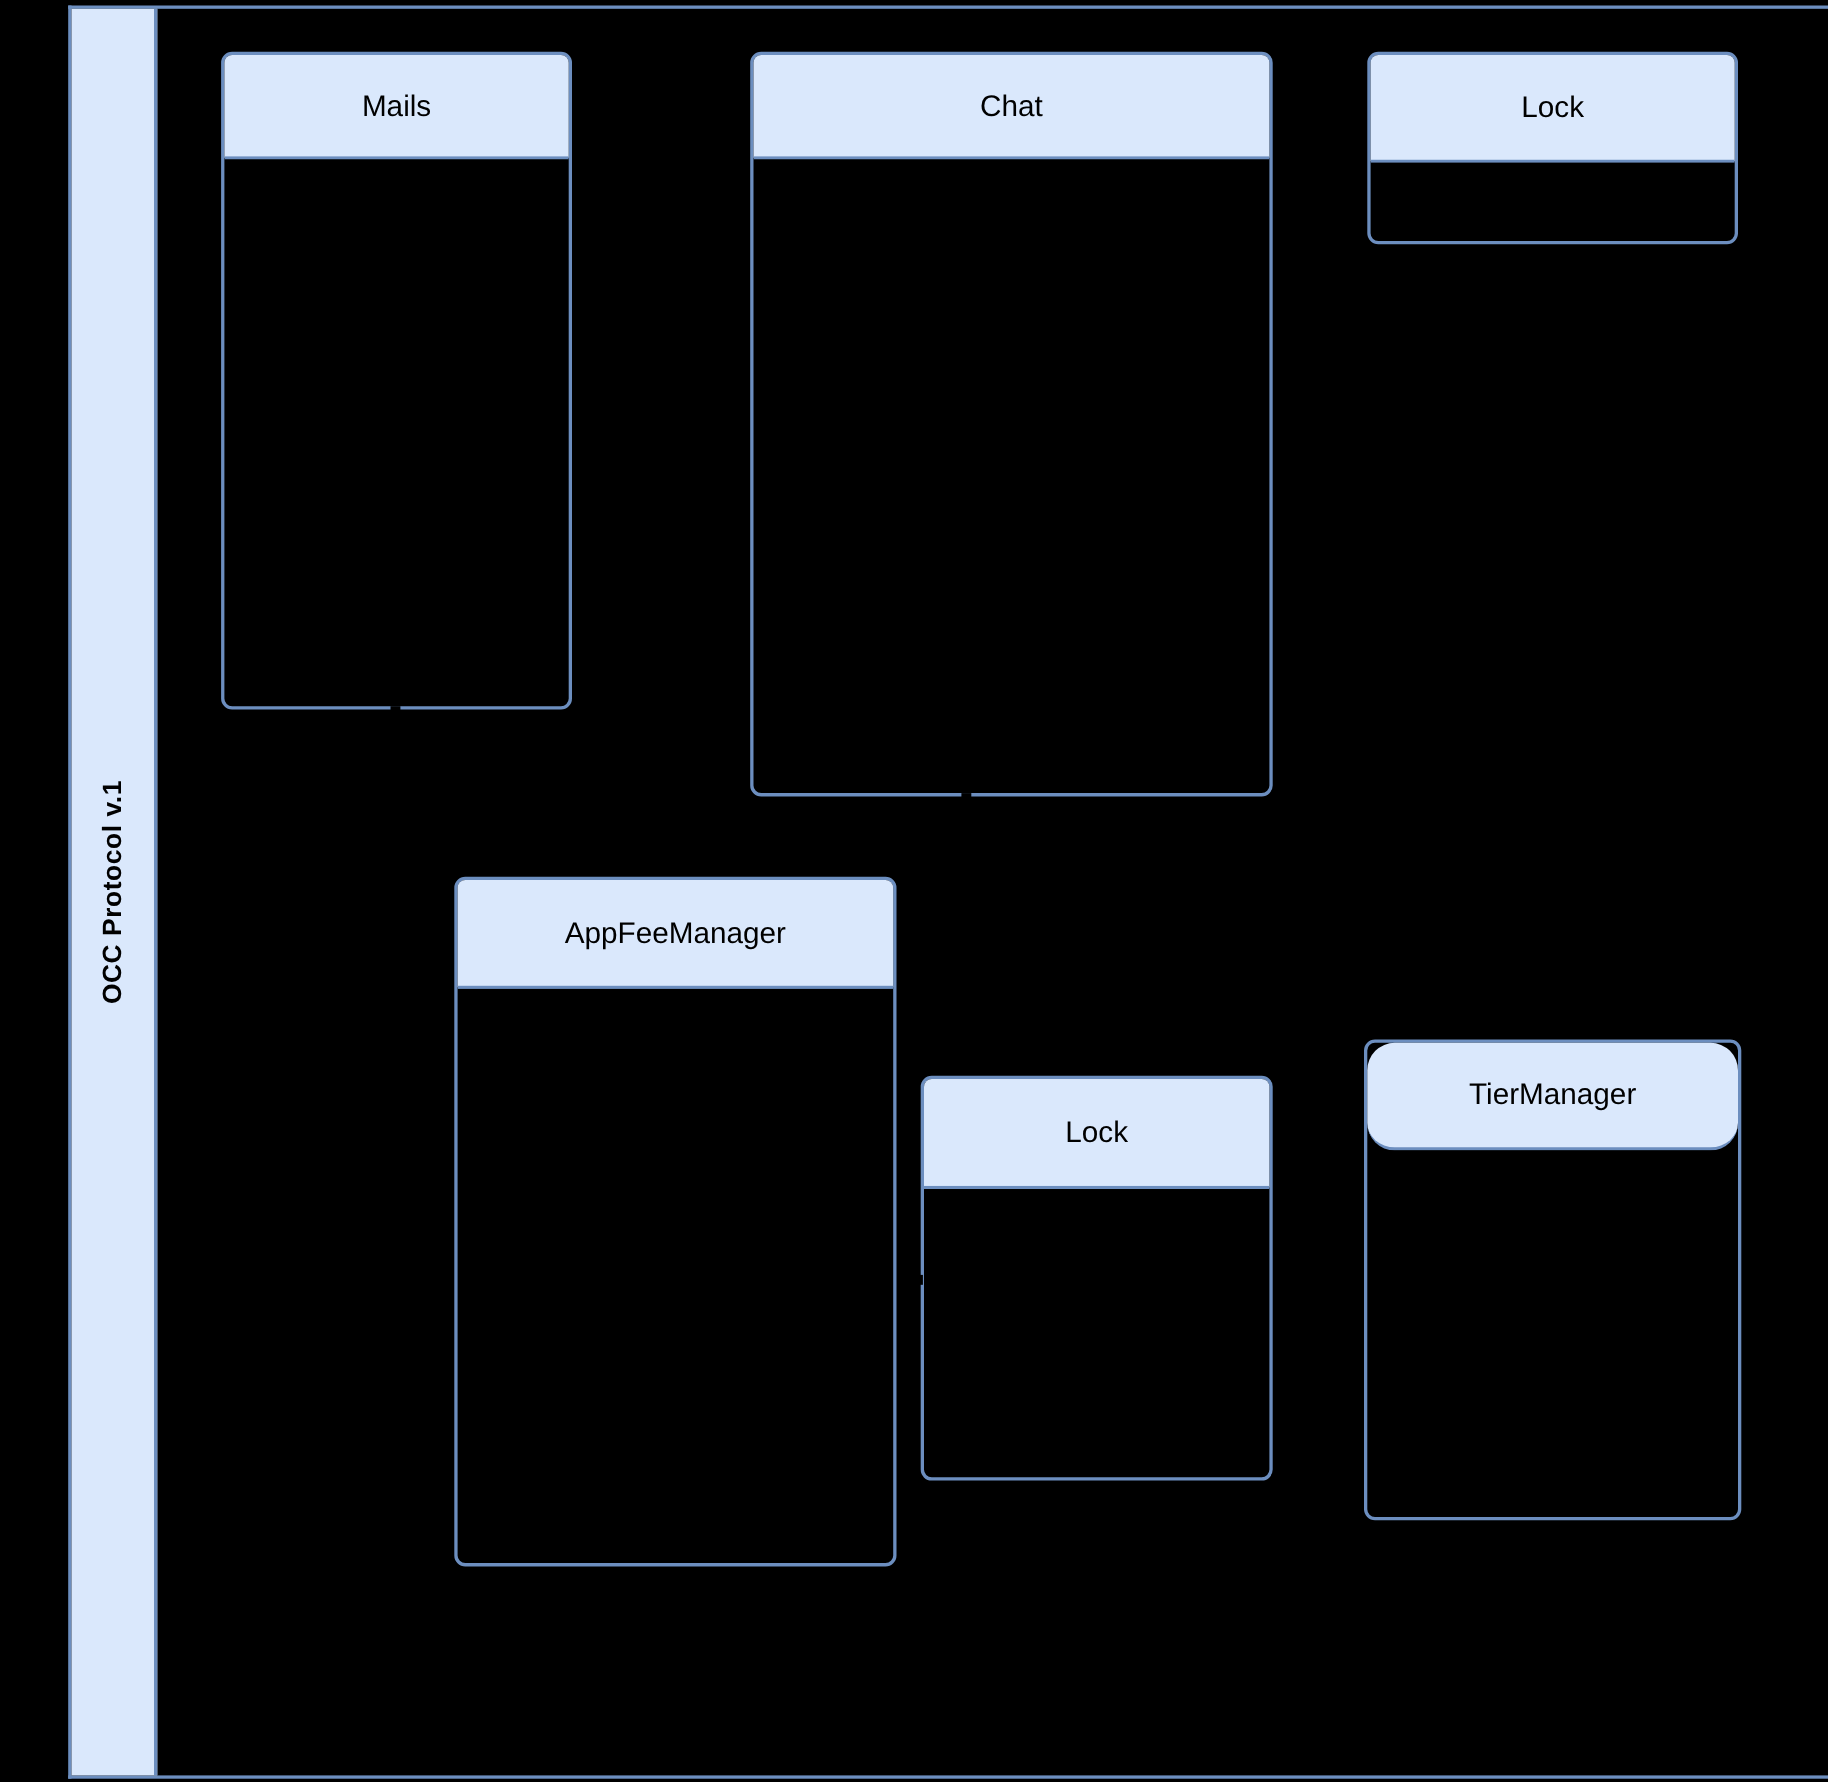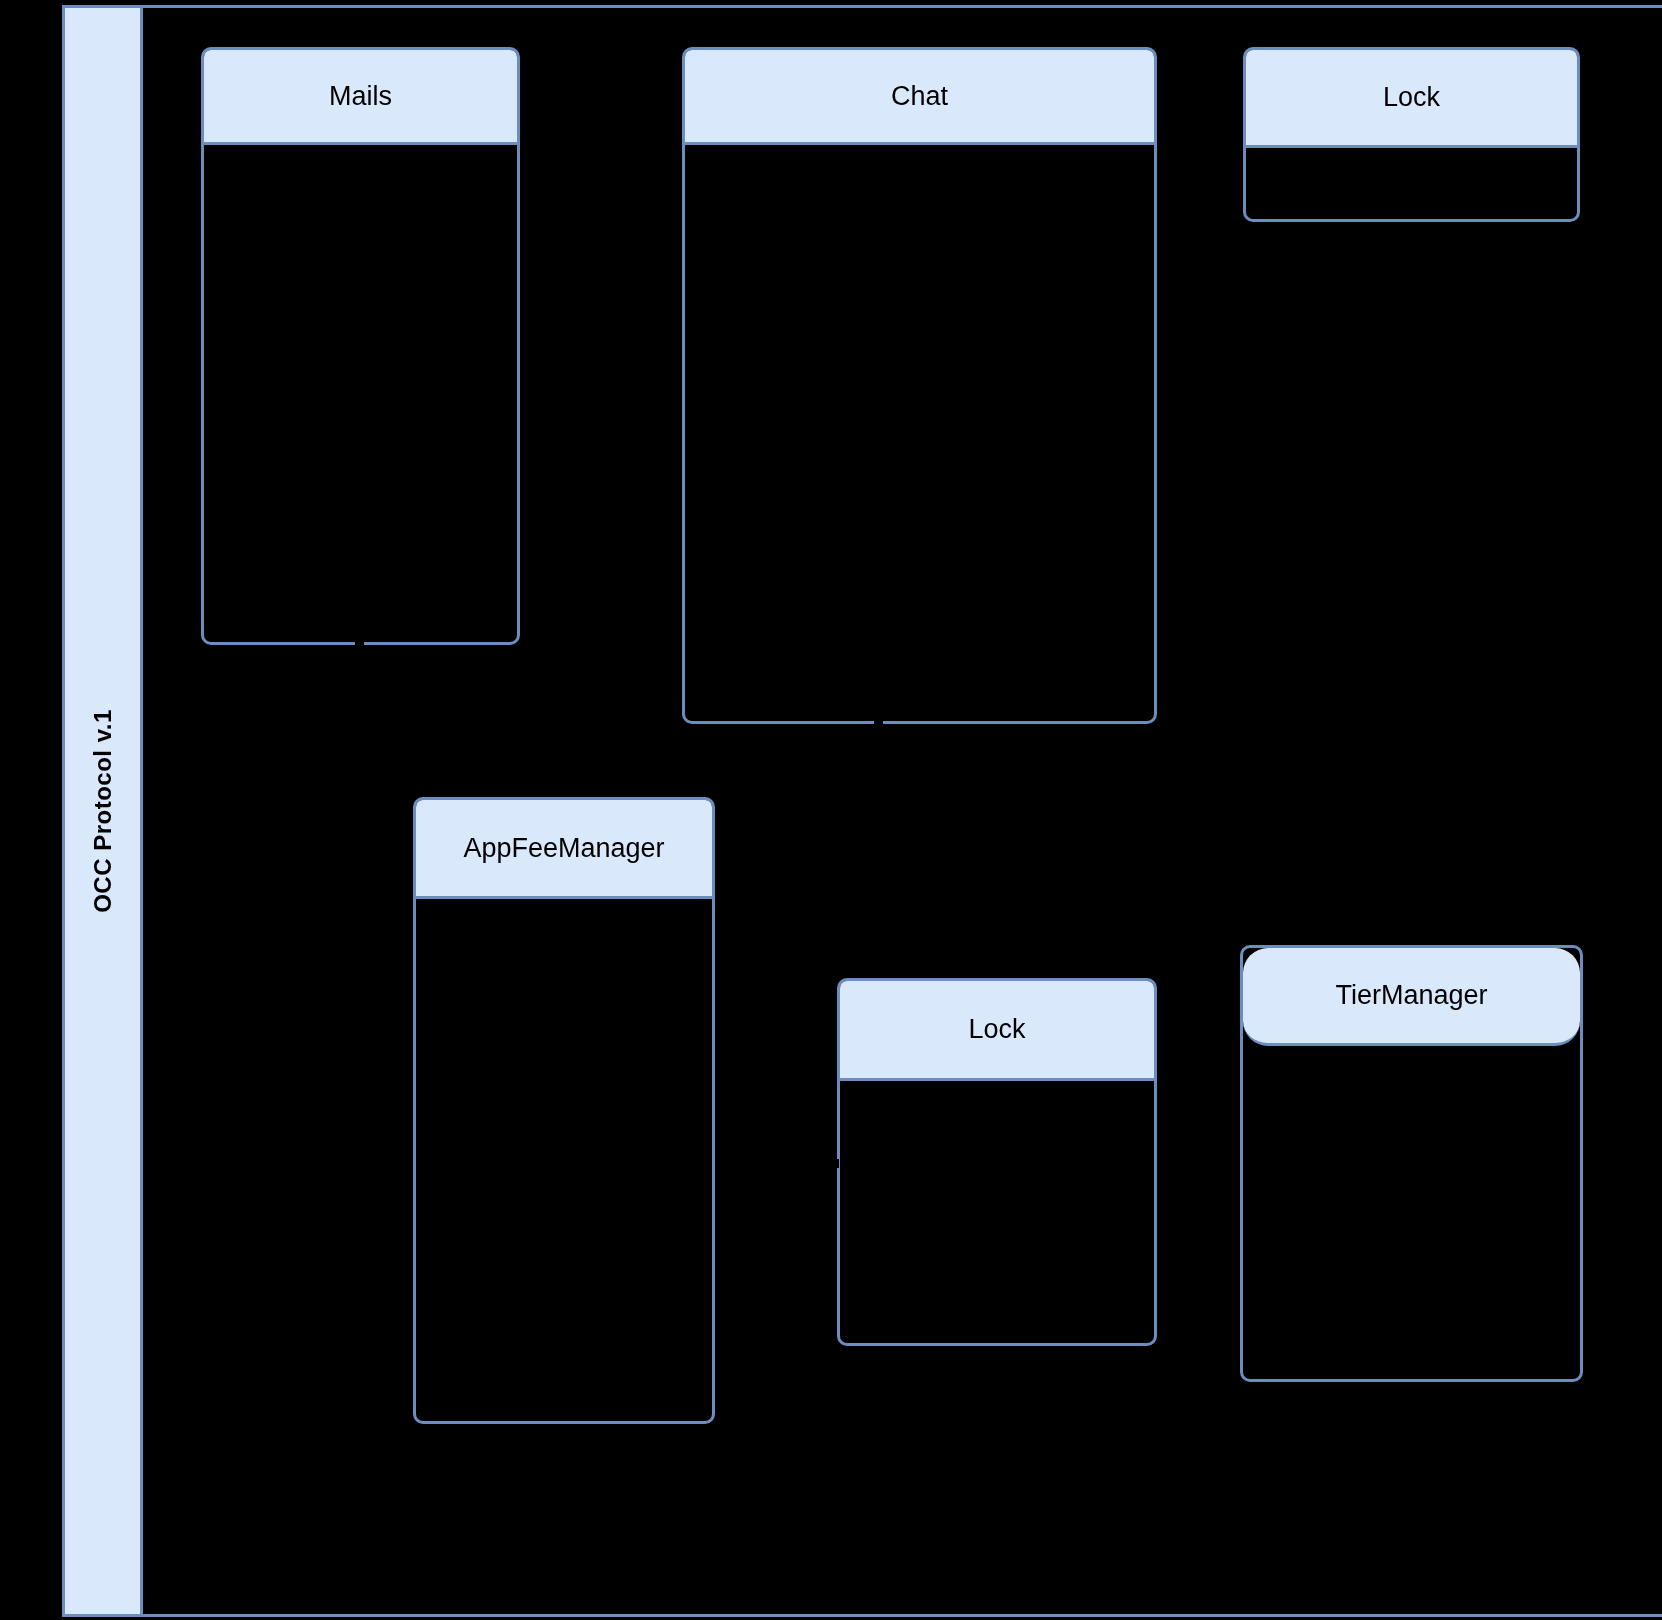--- a/index.html
+++ b/index.html
@@ -64,21 +64,21 @@
     color:var(--text);
     flex:0 0 auto;
   }
   .uml-body{flex:1 1 auto;}
   .box-mails        {left:201px; top:47px;  width:319px; height:598px;}
   .box-mails  .uml-header{height:92px;}
   .box-chat         {left:682px; top:47px;  width:475px; height:677px;}
   .box-chat   .uml-header{height:92px;}
   .box-users        {left:1243px;top:47px;  width:337px; height:175px;}
   .box-users  .uml-header{height:95px;}
-  .box-appfee       {left:413px; top:797px; width:302px; height:627px;}
+  .box-appfee       {left:413px; top:797px; width:402px; height:627px;}
   .box-appfee .uml-header{height:96px;}
   .box-lock         {left:837px; top:978px; width:320px; height:368px;}
   .box-lock   .uml-header{height:97px;}
   .box-tier         {left:1240px;top:945px; width:343px; height:437px;}
   .box-tier   .uml-header{height:95px;border-radius:25px;}
   
   .stub{
     position:absolute;
     background:#000000;
   }

